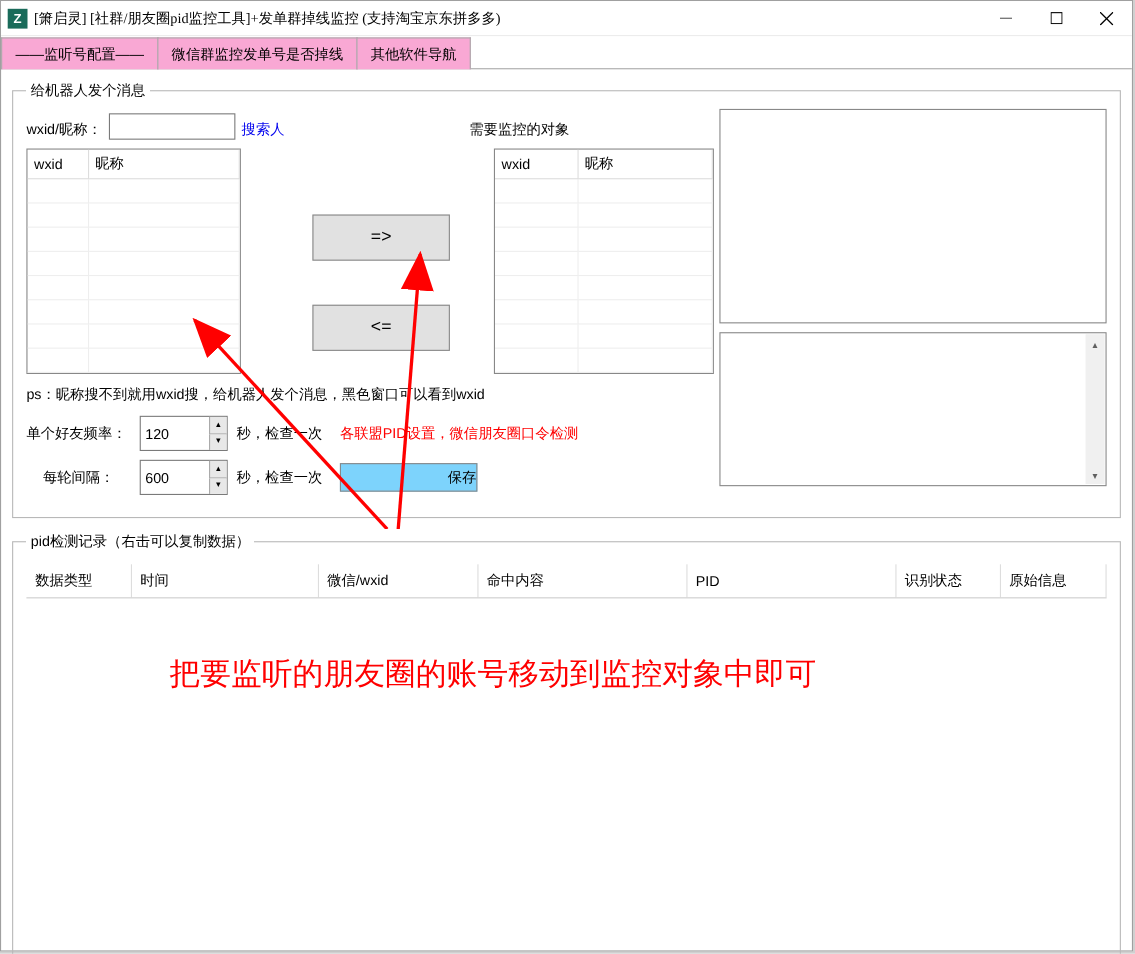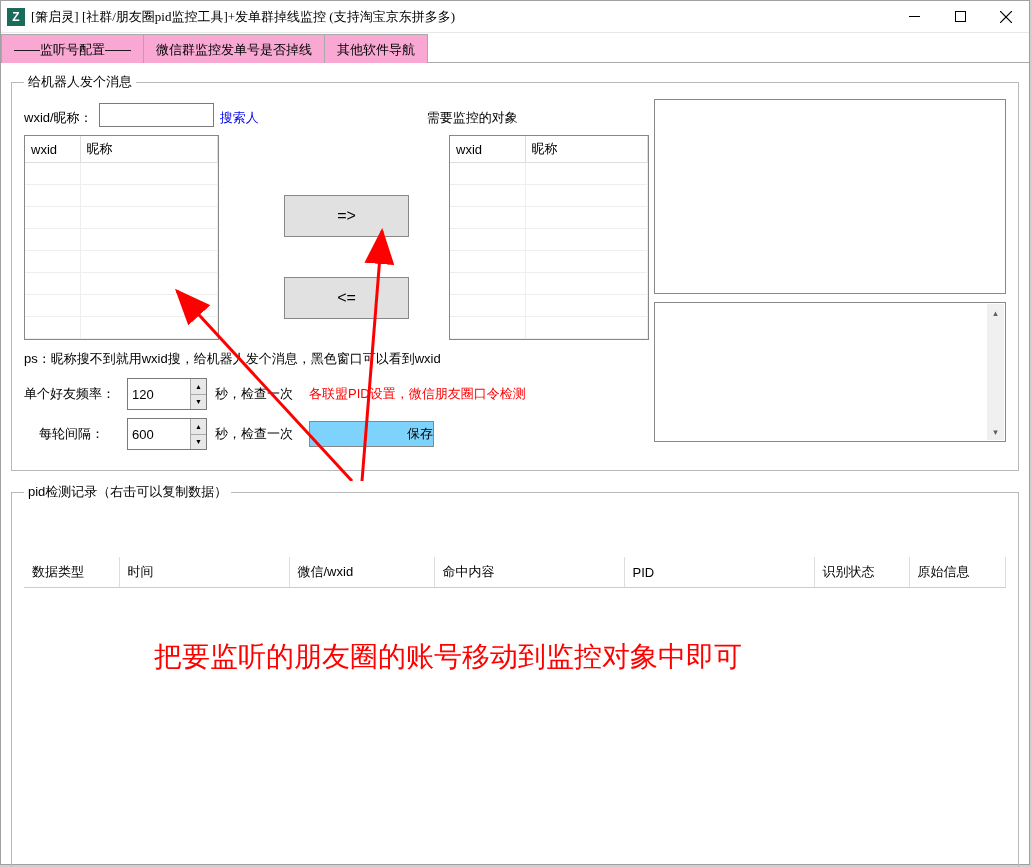--- a/index.html
+++ b/index.html
@@ -217,21 +217,20 @@
       color: #606060;
     }
     .scroll-track { flex: 1; background: #f0f0f0; }
     .record-fieldset {
       border: 1px solid #b8b8b8;
       position: relative;
     }
     .record-table {
       width: 100%;
       border-collapse: collapse;
-      margin-top: 44px;
     }
     .record-table th {
       text-align: left;
       padding: 6px 8px;
       font-weight: normal;
       border-right: 1px solid #ddd;
       font-size: 13px;
       height: 30px;
     }
     .record-body {

